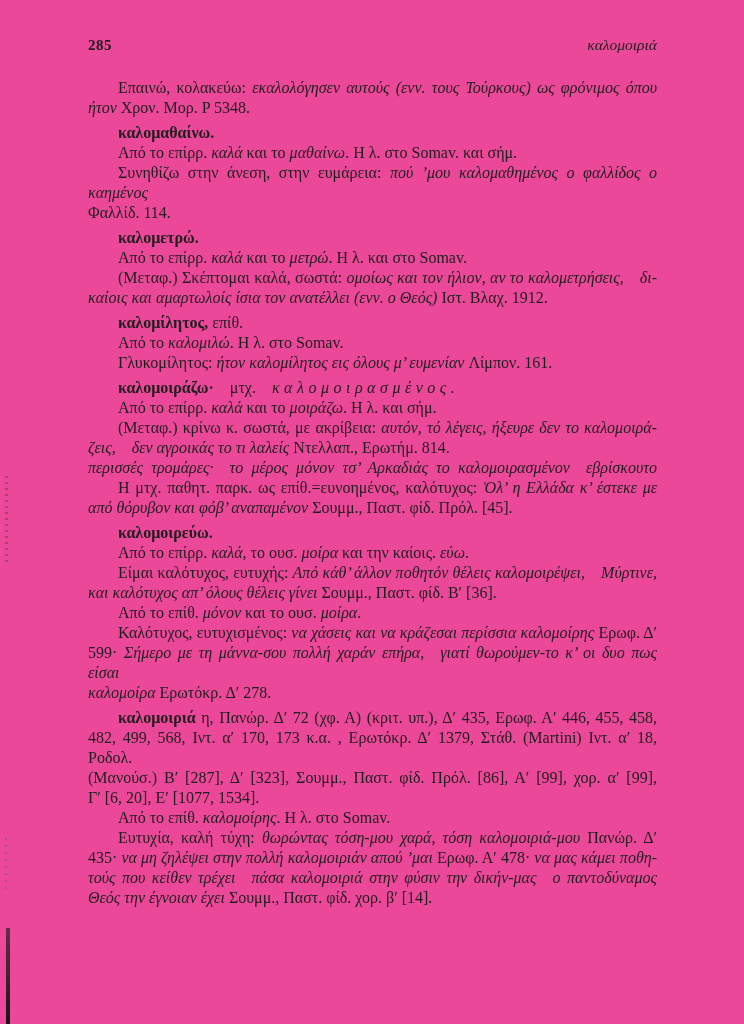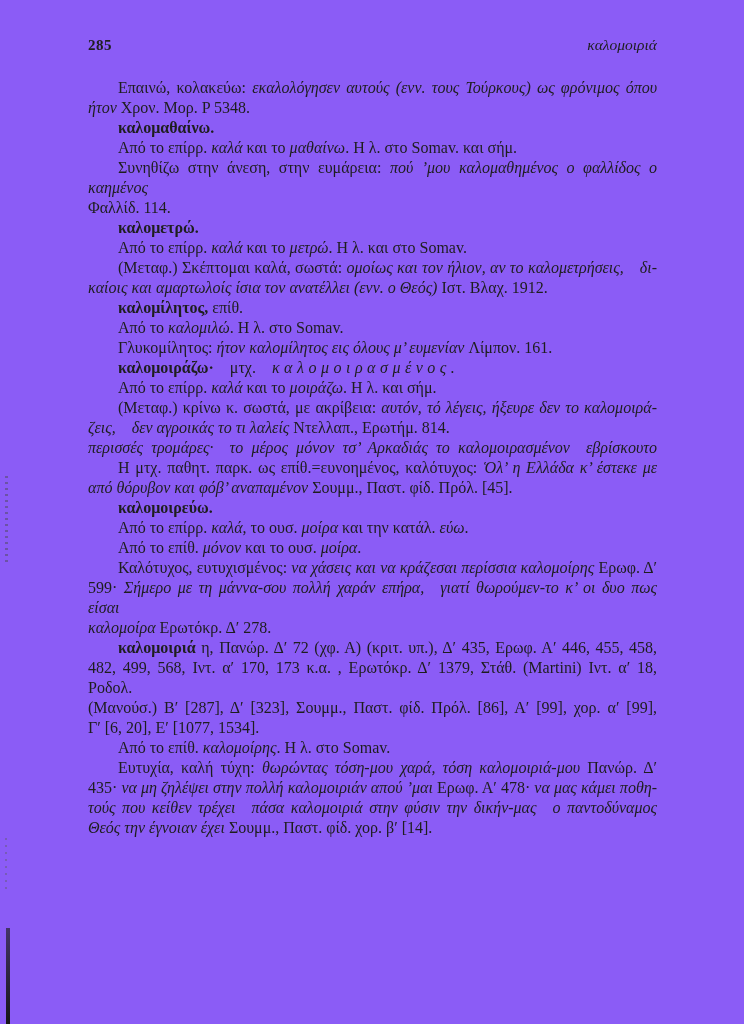--- a/index.html
+++ b/index.html
@@ -1,28 +1,28 @@
 <!DOCTYPE html>
 <html><head>
 <meta charset="utf-8">
 <style>
   html,body{margin:0;padding:0}
   body{
     width:744px;height:1024px;position:relative;overflow:hidden;
     background:#fcfcfa;color:#1e1e1e;
     font-family:"Liberation Serif","DejaVu Serif",serif;
   }
-  .page{position:absolute;inset:0;background:#8b5cf6}
+  .page{position:absolute;inset:0;background:#ec4899}
   .text-col{position:absolute;left:88px;top:36px;width:569px}
   .header-row{display:flex;justify-content:space-between;align-items:baseline;height:20px}
   .pagenum{font-weight:bold;font-size:15px;letter-spacing:.5px}
   .running{font-style:italic;font-size:15.5px}
   .content{margin-top:22px}
   .blk{margin:0}
-  .blk.head{}
+  .blk.head{margin-top:5px}
   .ln{
     font-size:16px;line-height:20px;min-height:20px;
     text-align:justify;text-align-last:justify;
   }
   .ln.last{text-align-last:left}
   .ln.first{text-indent:30px}
   .i{font-style:italic}
   .b{font-weight:bold}
   .sp{font-style:italic;letter-spacing:4.5px}
   .gap{display:inline-block;width:16px}
@@ -89,21 +89,25 @@
         </div>
         <div class="blk">
           <div class="ln"><span class="i">περισσές τρομάρες·</span><span class="gap"></span><span class="i">το μέρος μόνον τσ’ Αρκαδιάς το καλομοιρασμένον</span><span class="gap"></span><span class="i">εβρίσκουτο</span></div>
           <div class="ln first"><span class="r">Η μτχ. παθητ. παρκ. ως επίθ.=ευνοημένος, καλότυχος: </span><span class="i">Ὁλ’ η Ελλάδα κ’ έστεκε με</span></div>
           <div class="ln last"><span class="i">από θόρυβον και φόβ’ αναπαμένον </span><span class="r">Σουμμ., Παστ. φίδ. Πρόλ. [45].</span></div>
         </div>
         <div class="blk head">
           <div class="ln first last"><span class="b">καλομοιρεύω.</span></div>
         </div>
         <div class="blk">
-          <div class="ln first last"><span class="r">Από το επίρρ. </span><span class="i">καλά</span><span class="r">, το ουσ. </span><span class="i">μοίρα</span><span class="r"> και την κατάλ. </span><span class="i">εύω</span><span class="r">.</span></div>
+          <div class="ln first last"><span class="r">Από το επίρρ. </span><span class="i">καλά</span><span class="r">, το ουσ. </span><span class="i">μοίρα</span><span class="r"> και την καίοις. </span><span class="i">εύω</span><span class="r">.</span></div>
+        </div>
+        <div class="blk">
+          <div class="ln first"><span class="r">Είμαι καλότυχος, ευτυχής: </span><span class="i">Από κάθ’ άλλον ποθητόν θέλεις καλομοιρέψει,</span><span class="gap"></span><span class="i">Μύρτινε,</span></div>
+          <div class="ln last"><span class="i">και καλότυχος απ’ όλους θέλεις γίνει </span><span class="r">Σουμμ., Παστ. φίδ. Β′ [36].</span></div>
         </div>
         <div class="blk">
           <div class="ln first last"><span class="r">Από το επίθ. </span><span class="i">μόνον</span><span class="r"> και το ουσ. </span><span class="i">μοίρα</span><span class="r">.</span></div>
         </div>
         <div class="blk">
           <div class="ln first"><span class="r">Καλότυχος, ευτυχισμένος: </span><span class="i">να χάσεις και να κράζεσαι περίσσια καλομοίρης </span><span class="r">Ερωφ. Δ′</span></div>
           <div class="ln"><span class="r">599· </span><span class="i">Σήμερο με τη μάννα-σου πολλή χαράν επήρα,</span><span class="gap"></span><span class="i">γιατί θωρούμεν-το κ’ οι δυο πως είσαι</span></div>
           <div class="ln last"><span class="i">καλομοίρα </span><span class="r">Ερωτόκρ. Δ′ 278.</span></div>
         </div>
         <div class="blk head">

